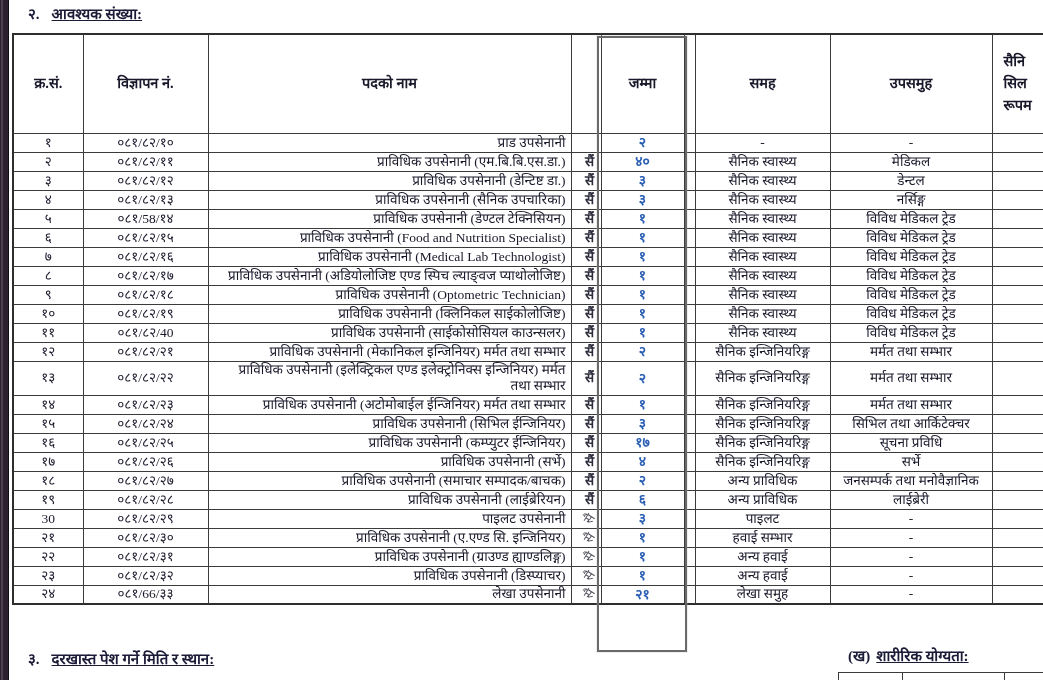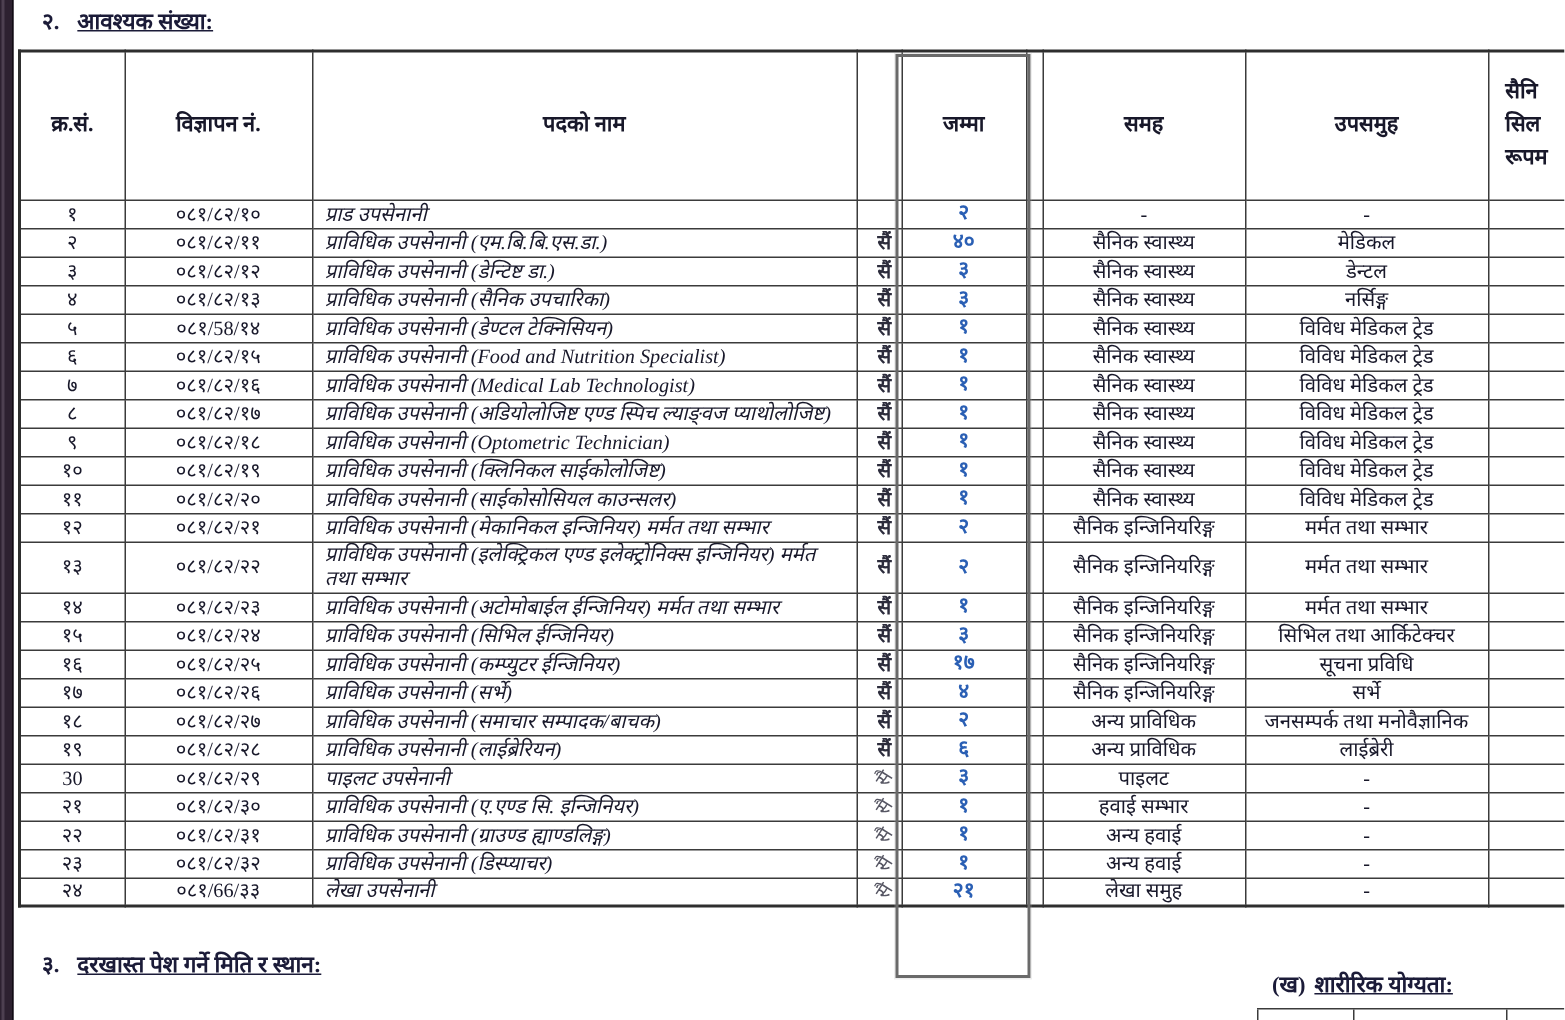--- a/index.html
+++ b/index.html
@@ -5,33 +5,33 @@
   html,body{margin:0;padding:0;background:#ffffff;}
   #stage{position:relative;width:1043px;height:680px;background:#ffffff;overflow:hidden;
          font-family:"Liberation Serif","DejaVu Serif",serif;color:#18182a;}
   
   #edge-band{position:absolute;left:0;top:0;width:8px;height:680px;background:#2d2130;border-right:1px solid #120c14;}
   #edge-band-hl{position:absolute;left:1px;top:0;width:2px;height:680px;background:#4d4050;}
 
   .sec-head{position:absolute;font-weight:bold;font-size:15px;color:#1b1b38;white-space:nowrap;}
   .sec-head .t{text-decoration:underline;}
   #sec2{left:28px;top:3px;}
-  #sec3{left:28px;top:632px;}
+  #sec3{left:28px;top:648px;}
   #secB{left:848px;top:645px;}
   .sec-num{margin-right:12px;display:inline-block;}
   #secB .sec-num{margin-right:6px;}
 
   
   #main-table{position:absolute;left:12px;top:33px;border-collapse:collapse;table-layout:fixed;width:1089px;}
   #main-table td,#main-table th{border:1.5px solid #3b3b3b;padding:0 5px;font-size:13.5px;line-height:1.22;
       text-align:center;vertical-align:middle;overflow:hidden;white-space:normal;}
   #main-table{border:2px solid #2e2e2e;}
   #main-table thead th{height:98px;font-weight:bold;font-size:14.5px;}
   #main-table tbody tr{height:19px;}
-  #main-table td.post-cell{text-align:left;padding-left:8px;font-style:italic;}
+  #main-table td.post-cell{text-align:right;padding-left:8px;}
   #main-table td.total-cell{color:#2a5fb4;font-weight:bold;font-size:14px;}
   #main-table td.edge-cell{padding:0;}
   #main-table td.edge-cell span{display:block;margin-left:5px;width:26px;white-space:nowrap;overflow:hidden;font-weight:bold;color:#2c2c3c;}
   #main-table td.edge-cell.rot span{transform:rotate(-58deg);opacity:.8;font-weight:normal;}
   #main-table th.right-col div{line-height:1.5;white-space:nowrap;text-align:left;padding-left:6px;}
   
   #main-table .gap-col{padding:0;}
 
   
   #jamma-box{position:absolute;left:597px;top:36px;width:86px;height:612px;
@@ -209,21 +209,21 @@
             <span>सैं</span>
           </td>
           <td class="total-cell">१</td>
           <td class="gap-col"></td>
           <td>सैनिक स्वास्थ्य</td>
           <td>विविध मेडिकल ट्रेड</td>
           <td></td>
         </tr>
         <tr>
           <td>११</td>
-          <td>०८१/८२/२०</td>
+          <td>०८१/८२/40</td>
           <td class="post-cell">प्राविधिक उपसेनानी (साईकोसोसियल काउन्सलर)</td>
           <td class="edge-cell">
             <span>सैं</span>
           </td>
           <td class="total-cell">१</td>
           <td class="gap-col"></td>
           <td>सैनिक स्वास्थ्य</td>
           <td>विविध मेडिकल ट्रेड</td>
           <td></td>
         </tr>

